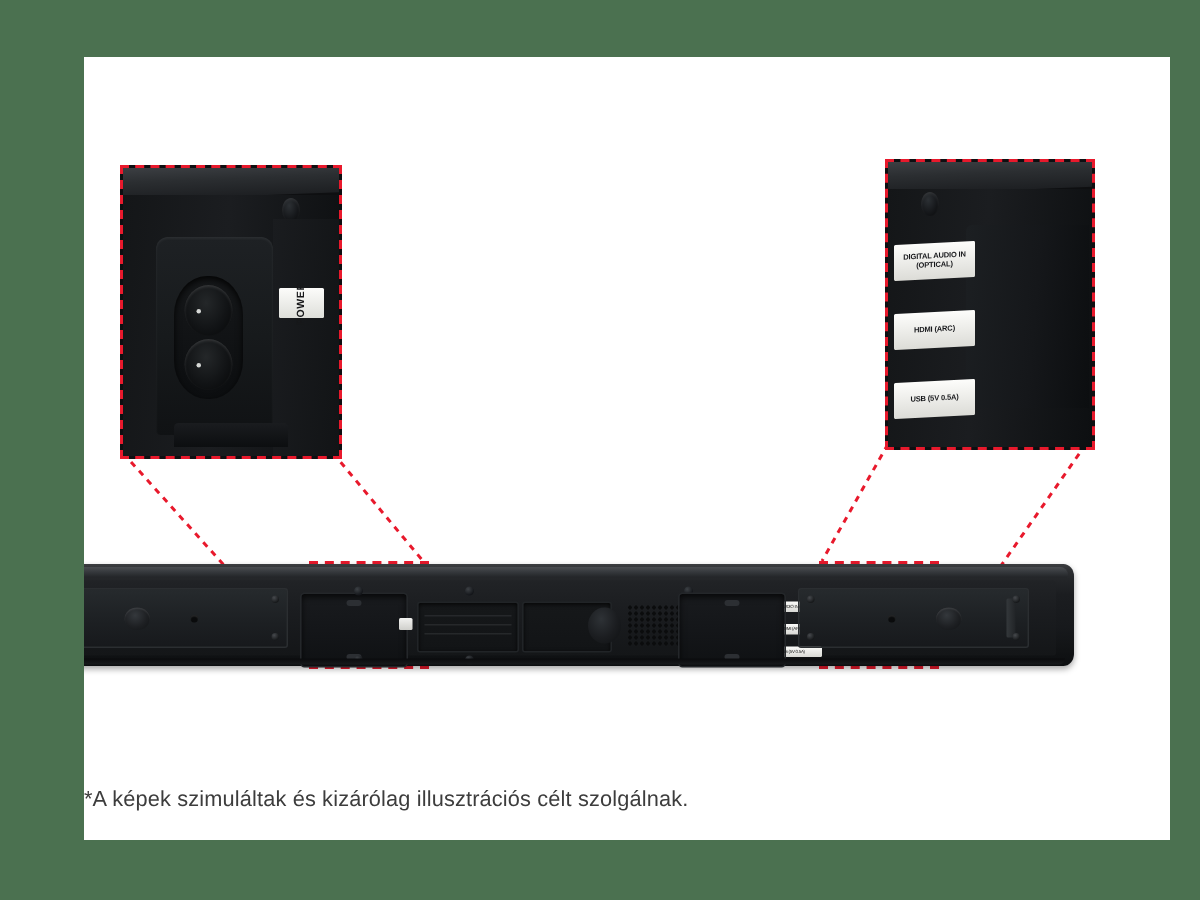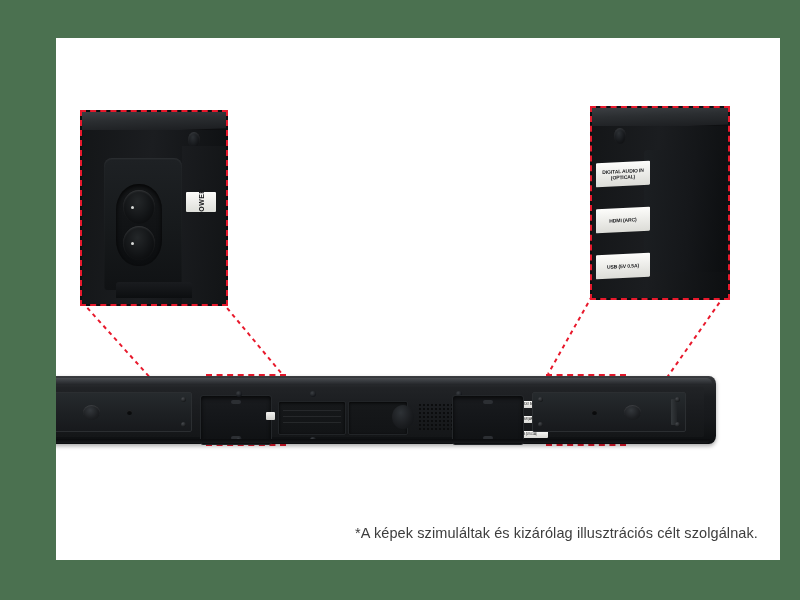--- a/index.html
+++ b/index.html
@@ -191,21 +191,21 @@
   }
 
   
   .hl{position:absolute;border:2px dashed #e8192c;}
   .hl.l{left:150px;top:336px;width:76px;height:68px;}
   .hl.r{left:490px;top:336px;width:76px;height:68px;}
   svg.leaders{position:absolute;left:0;top:0;width:724px;height:522px;overflow:visible;}
 
   
   .caption{
-    position:absolute;left:0;right:22px;top:487px;text-align:right;
+    position:absolute;left:0;right:22px;top:487px;text-align:left;
     font-size:14.5px;color:#3d3d3d;letter-spacing:.1px;
   }
 </style>
 </head>
 <body>
 
 <div class="page">
 
   <svg class="leaders">
     <g stroke="#e8192c" stroke-width="2" stroke-dasharray="4 4" fill="none">

